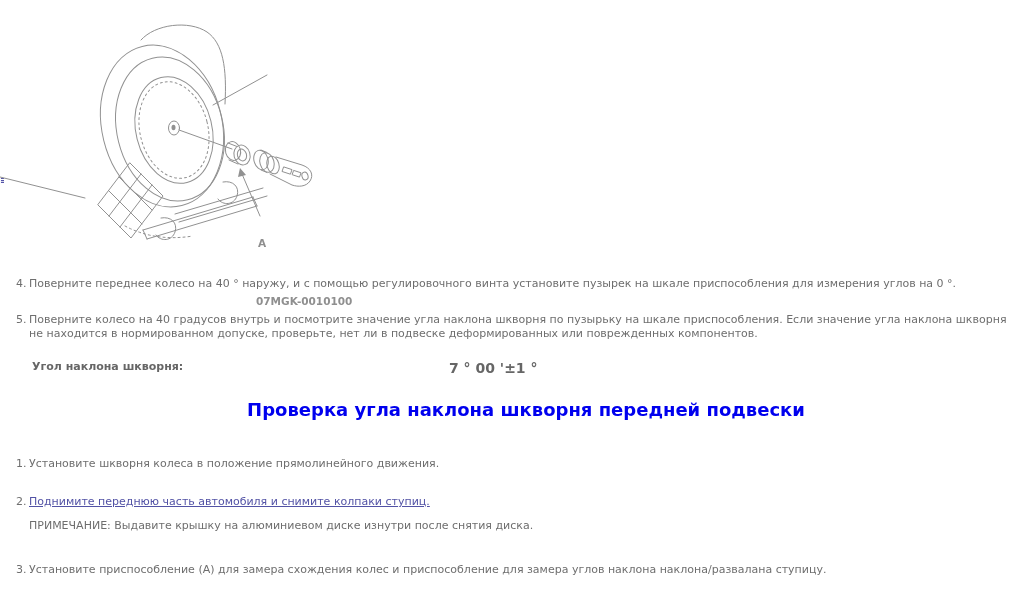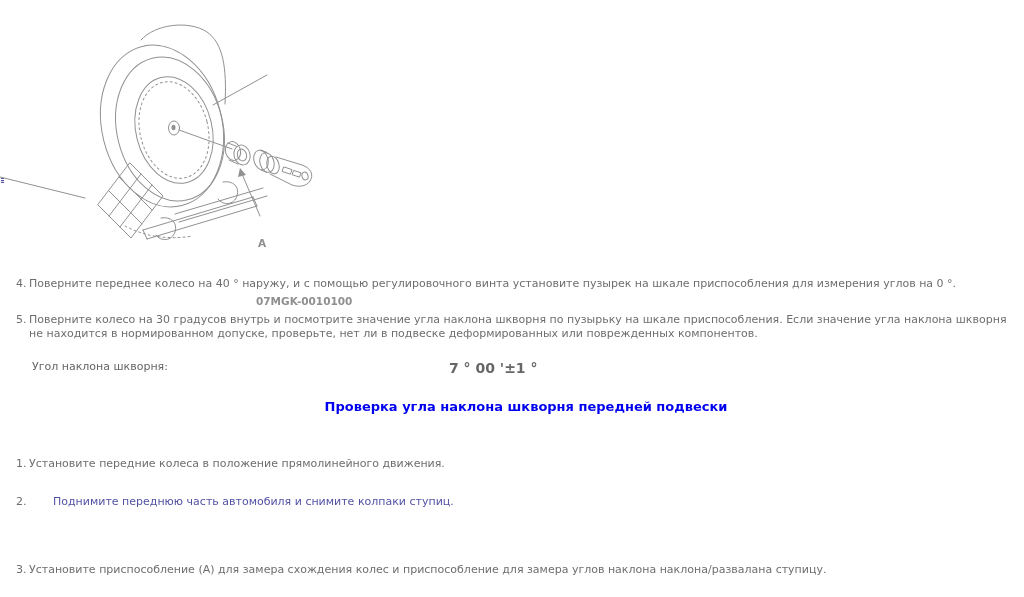--- a/index.html
+++ b/index.html
@@ -31,38 +31,38 @@
   .step .num{position:absolute;left:0;top:0;}
   .step .txt{display:block;padding-left:13px;}
   .step-4{left:16px;top:277px;}
   .step-5{left:16px;top:313px;}
   .step-1{left:16px;top:457px;}
   .step-2{left:16px;top:495px;}
   .step-3{left:16px;top:563px;}
 
   .spec-label{
     position:absolute;left:32px;top:360px;
-    font-size:11px;font-weight:normal;color:#666666;white-space:nowrap;
+    font-size:11px;font-weight:bold;color:#666666;white-space:nowrap;
   }
   .spec-value{
     position:absolute;left:449px;top:360px;
     font-size:14px;font-weight:bold;color:#666666;white-space:nowrap;
   }
 
   .heading{
     position:absolute;left:28px;top:399px;width:996px;text-align:center;
-    font-size:13px;font-weight:bold;color:#0000EE;white-space:nowrap;
+    font-size:18px;font-weight:bold;color:#0000EE;white-space:nowrap;
   }
 
   .note{
     position:absolute;left:29px;top:519px;
     font-size:11px;line-height:14px;color:#6e6e6e;width:980px;
   }
 
-  a.proc-link{color:#5252a5;cursor:pointer;margin-left:24px;}
+  a.proc-link{color:#5252a5;text-decoration:underline;cursor:pointer;}
 </style>
 </head>
 <body>
 
 <div class="page">
 
   <div class="edge-frag">≡</div>
 
   <div class="fig">
     <svg viewBox="0 0 340 235">
@@ -127,37 +127,38 @@
     <span class="fig-label part">07MGK-0010100</span>
   </div>
 
   <div class="step step-4">
     <span class="num">4.</span>
     <span class="txt">Поверните переднее колесо на 40 ° наружу, и с помощью регулировочного винта установите пузырек на шкале приспособления для измерения углов на 0 °.</span>
   </div>
 
   <div class="step step-5">
     <span class="num">5.</span>
-    <span class="txt">Поверните колесо на 30 градусов внутрь и посмотрите значение угла наклона шкворня по пузырьку на шкале приспособления. Если значение угла наклона шкворня не находится в нормированном допуске, проверьте, нет ли в подвеске деформированных или поврежденных компонентов.</span>
+    <span class="txt">Поверните колесо на 40 градусов внутрь и посмотрите значение угла наклона шкворня по пузырьку на шкале приспособления. Если значение угла наклона шкворня не находится в нормированном допуске, проверьте, нет ли в подвеске деформированных или поврежденных компонентов.</span>
   </div>
 
   <span class="spec-label">Угол наклона шкворня:</span>
   <span class="spec-value">7 ° 00 '±1 °</span>
 
   <div class="heading">Проверка угла наклона шкворня передней подвески</div>
 
   <div class="step step-1">
     <span class="num">1.</span>
-    <span class="txt">Установите передние колеса в положение прямолинейного движения.</span>
+    <span class="txt">Установите шкворня колеса в положение прямолинейного движения.</span>
   </div>
 
   <div class="step step-2">
     <span class="num">2.</span>
     <span class="txt"><a class="proc-link">Поднимите переднюю часть автомобиля и снимите колпаки ступиц.</a></span>
   </div>
 
+  <div class="note">ПРИМЕЧАНИЕ: Выдавите крышку на алюминиевом диске изнутри после снятия диска.</div>
 
   <div class="step step-3">
     <span class="num">3.</span>
     <span class="txt">Установите приспособление (А) для замера схождения колес и приспособление для замера углов наклона наклона/развалана ступицу.</span>
   </div>
 
 </div>
 
 </body></html>

